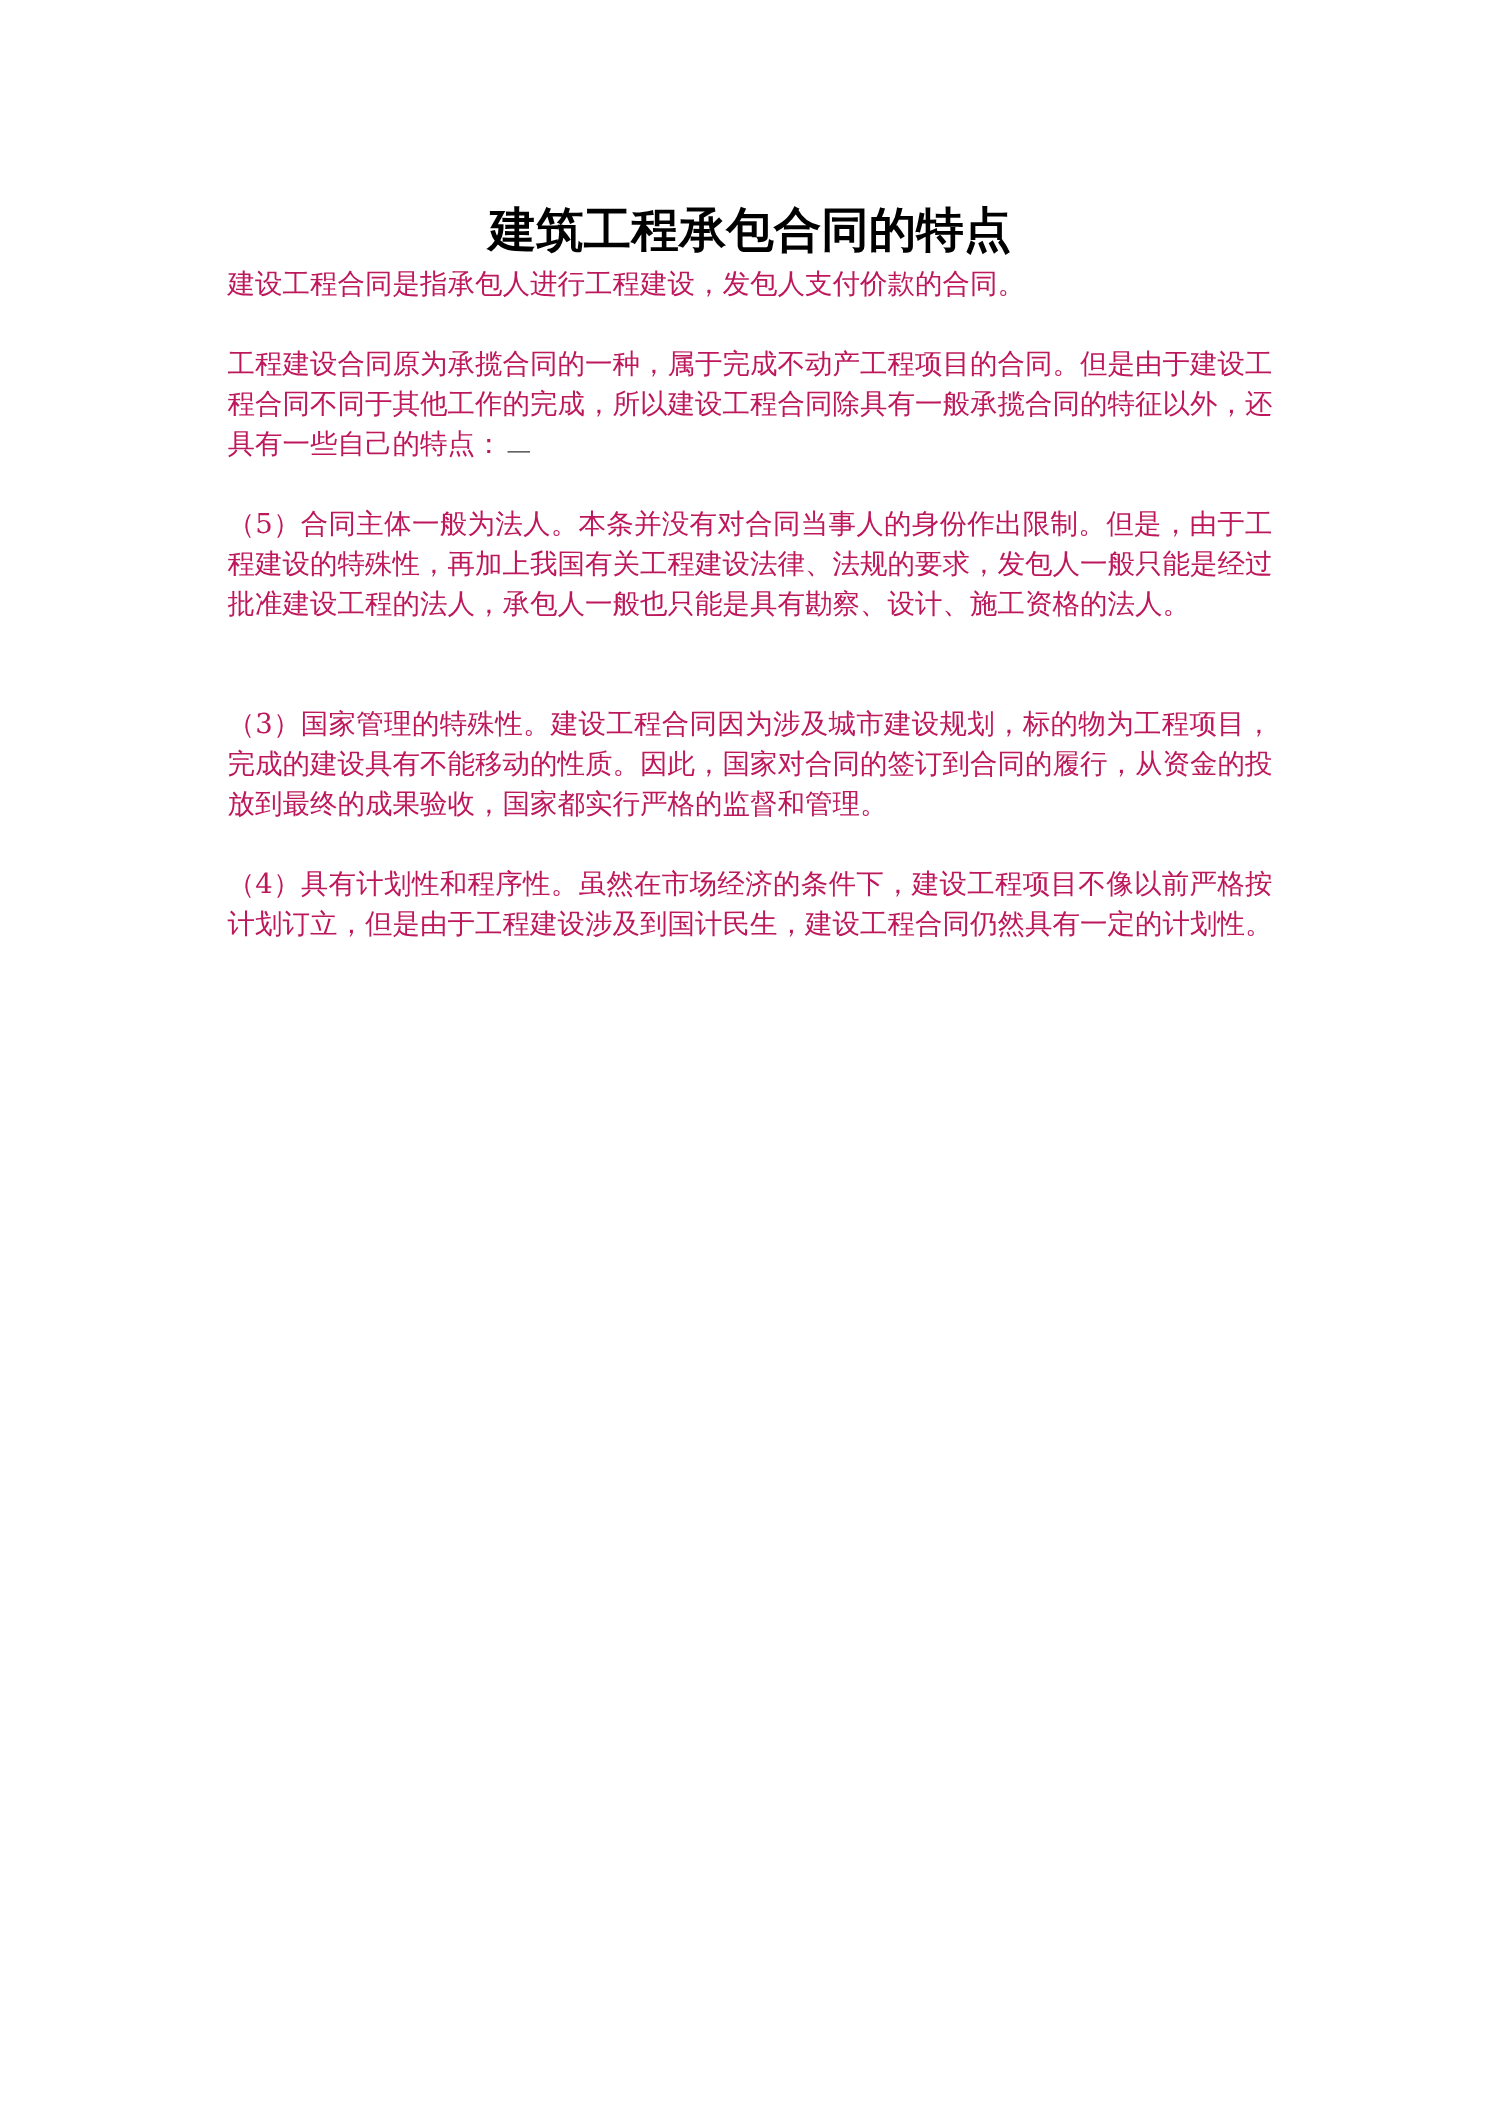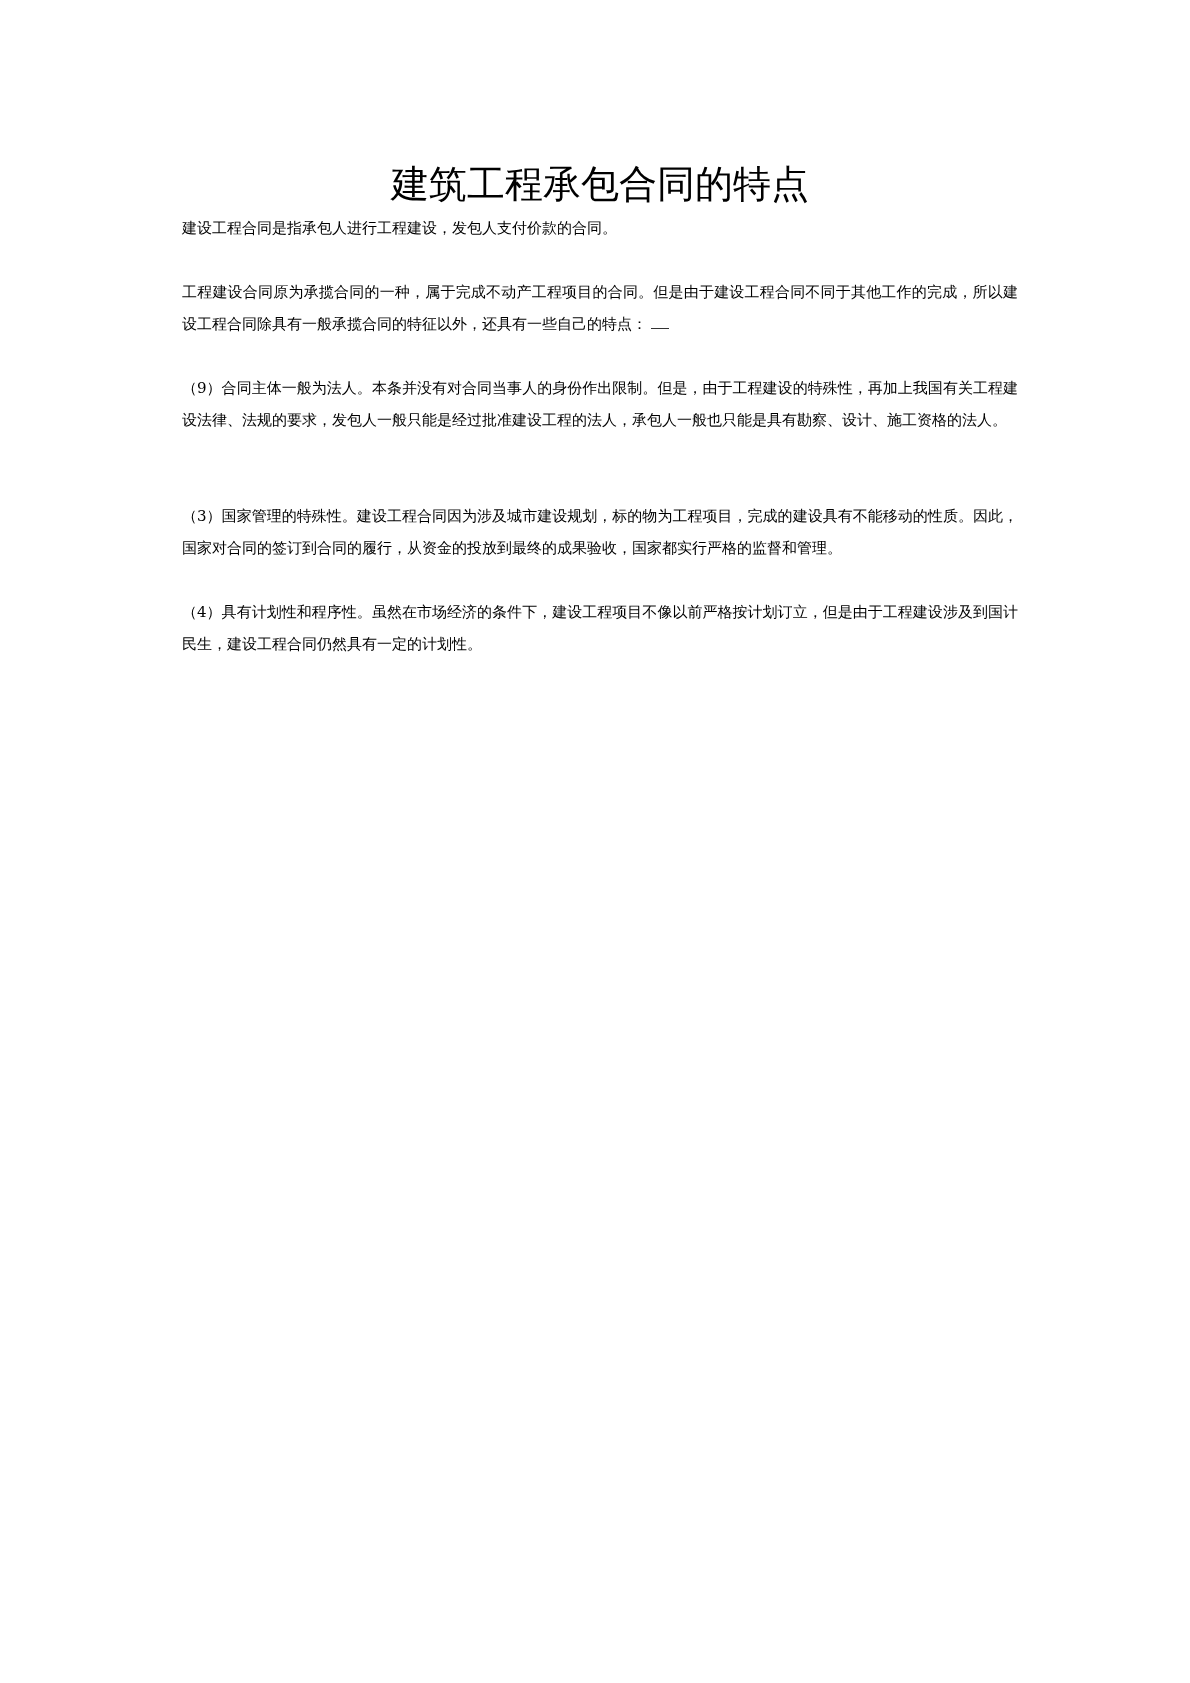--- a/index.html
+++ b/index.html
@@ -17,33 +17,33 @@
     }
     .page {
       position: absolute;
       left: 182px;
       top: 160px;
       width: 836px;
     }
     .title {
       text-align: center;
       font-size: 38px;
-      font-weight: normal;
+      font-weight: bold;
       line-height: 48px;
       margin: 0 0 4px 0;
       letter-spacing: 0px;
       color: #000000;
     }
     .para {
-      font-size: 15px;
+      font-size: 22px;
       line-height: 32px;
       margin: 0;
       text-align: justify;
       text-justify: inter-character;
-      color: #000000;
+      color: #be185d;
     }
     .gap {
       height: 32px;
     }
     .underline-blank {
       display: inline-block;
       width: 18px;
       border-bottom: 1px solid #333;
       height: 20px;
       vertical-align: baseline;
@@ -55,21 +55,21 @@
 
 <div class="page">
   <h1 class="title">建筑工程承包合同的特点</h1>
 
   <p class="para">建设工程合同是指承包人进行工程建设，发包人支付价款的合同。</p>
   <div class="gap"></div>
 
   <p class="para"><span>工程建设合同原为承揽合同的一种，属于完成不动产工程项目的合同。但是由于建设工程合同不同于其他工作的完成，所以建设工程合同除具有一般承揽合同的特征以外，还具有一些自己的特点：</span><span class="underline-blank"></span></p>
   <div class="gap"></div>
 
-  <p class="para">（9）合同主体一般为法人。本条并没有对合同当事人的身份作出限制。但是，由于工程建设的特殊性，再加上我国有关工程建设法律、法规的要求，发包人一般只能是经过批准建设工程的法人，承包人一般也只能是具有勘察、设计、施工资格的法人。</p>
+  <p class="para">（5）合同主体一般为法人。本条并没有对合同当事人的身份作出限制。但是，由于工程建设的特殊性，再加上我国有关工程建设法律、法规的要求，发包人一般只能是经过批准建设工程的法人，承包人一般也只能是具有勘察、设计、施工资格的法人。</p>
   <div class="gap"></div>
 
   <div class="gap"></div>
 
   <p class="para">（3）国家管理的特殊性。建设工程合同因为涉及城市建设规划，标的物为工程项目，完成的建设具有不能移动的性质。因此，国家对合同的签订到合同的履行，从资金的投放到最终的成果验收，国家都实行严格的监督和管理。</p>
   <div class="gap"></div>
 
   <p class="para">（4）具有计划性和程序性。虽然在市场经济的条件下，建设工程项目不像以前严格按计划订立，但是由于工程建设涉及到国计民生，建设工程合同仍然具有一定的计划性。</p>
   <div class="gap"></div>
 

